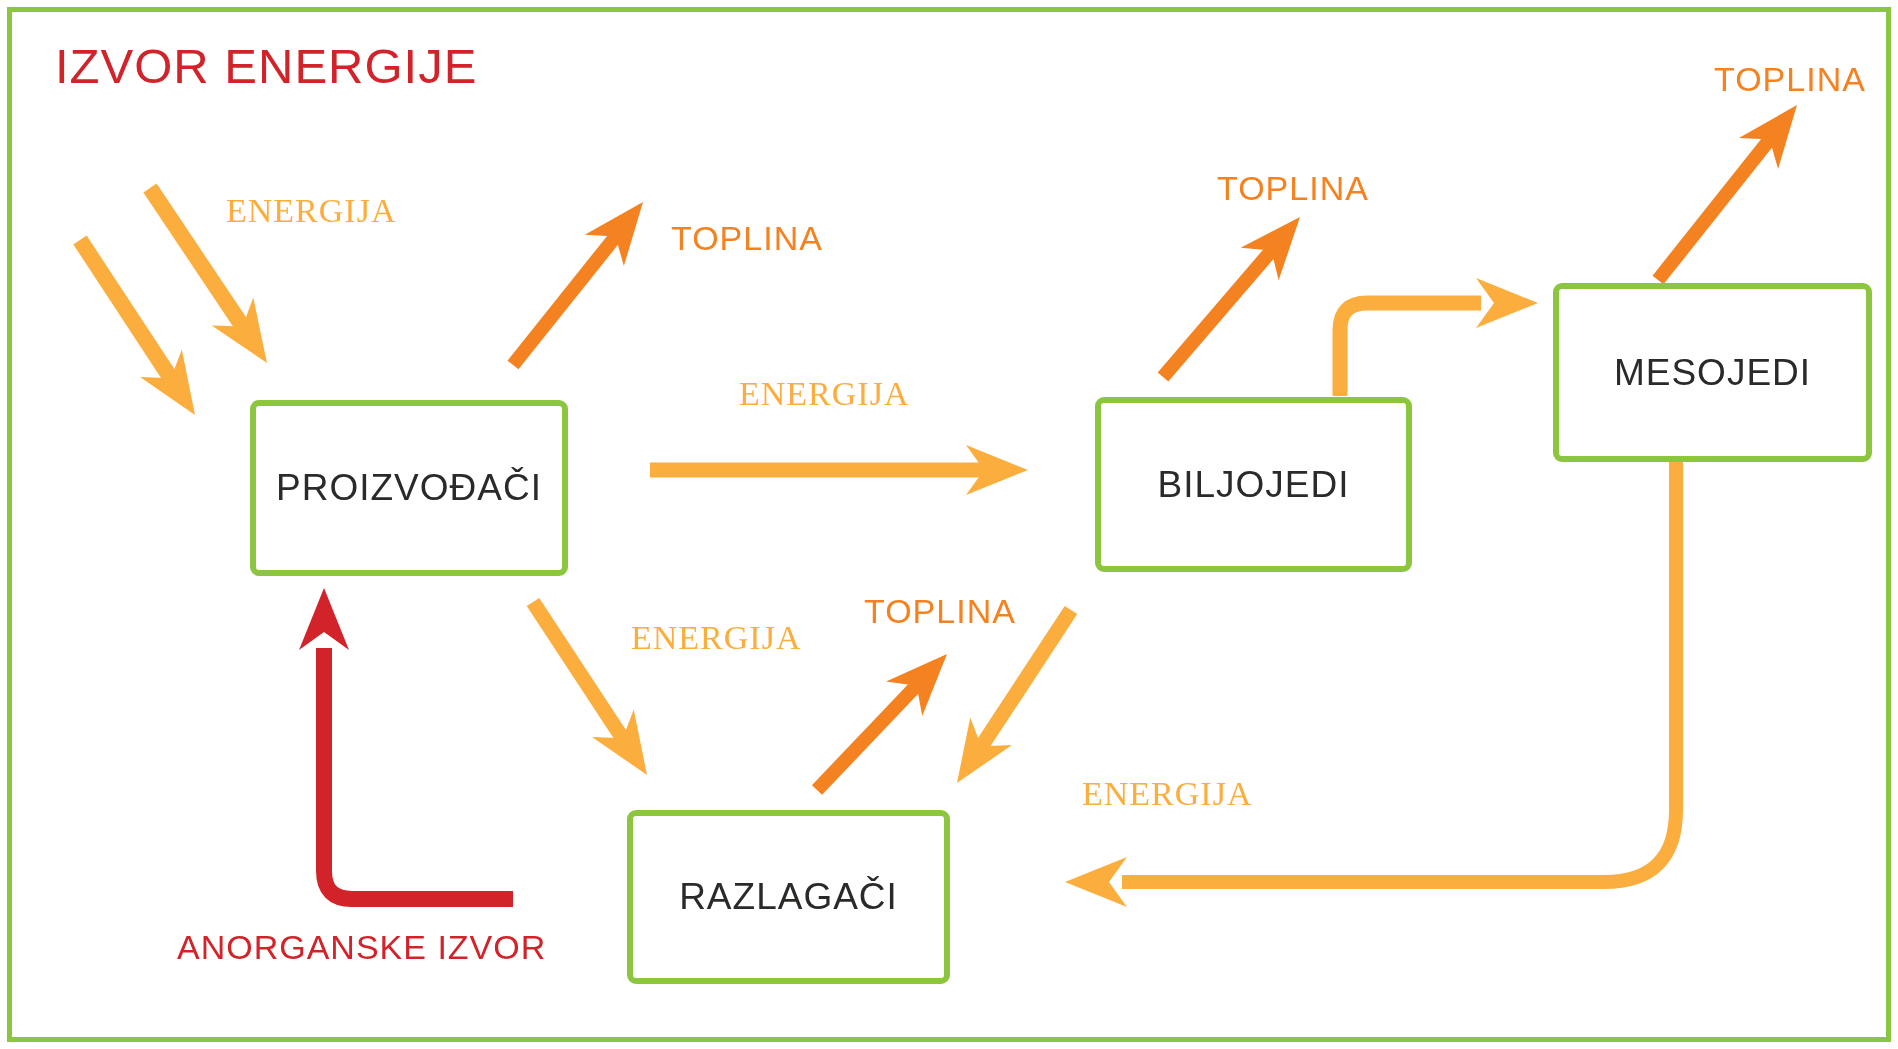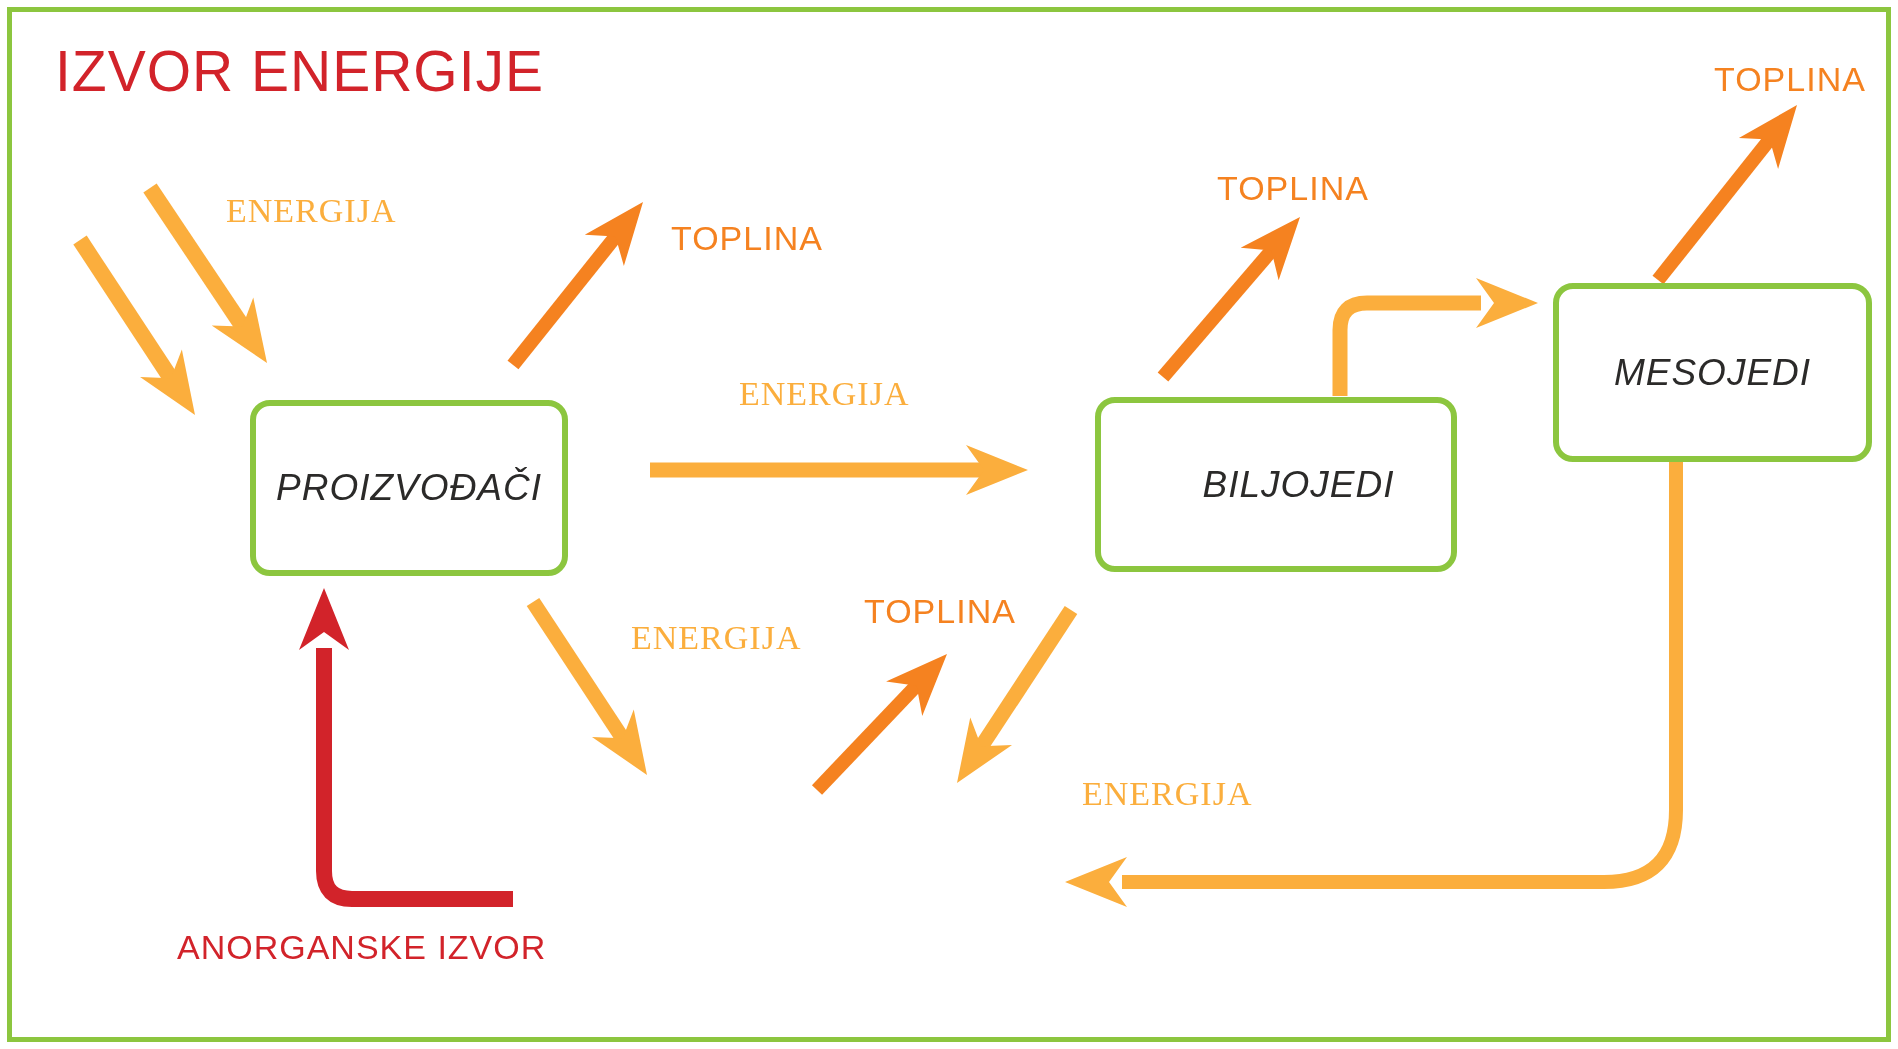--- a/index.html
+++ b/index.html
@@ -9,33 +9,33 @@
     background:#ffffff;
     overflow:hidden;
     font-family:"Liberation Sans","DejaVu Sans",sans-serif;
   }
   .frame{
     position:absolute;left:7px;top:7px;right:7px;bottom:7px;
     border:5px solid var(--green);
   }
   .title{
     position:absolute;left:55px;top:38px;
-    font-size:57px;font-weight:500;letter-spacing:1px;
+    font-size:49px;font-weight:500;letter-spacing:1px;
     color:var(--red);white-space:nowrap;
   }
   .node{
     position:absolute;
     border:6px solid var(--green);
-    border-radius:20px;
+    border-radius:9px;
     background:#ffffff;
     display:flex;align-items:center;justify-content:center;
-    color:var(--ink);font-size:37px;letter-spacing:1px;white-space:nowrap;font-style:italic;
+    color:var(--ink);font-size:37px;letter-spacing:1px;white-space:nowrap;
   }
   .node.proizvodaci{left:250px;top:400px;width:306px;height:164px;}
-  .node.biljojedi  {left:1095px;top:397px;width:305px;height:163px;padding-left:45px;}
+  .node.biljojedi  {left:1095px;top:397px;width:305px;height:163px;}
   .node.mesojedi   {left:1553px;top:283px;width:307px;height:167px;}
   .node.razlagaci  {left:627px;top:810px;width:311px;height:162px;}
   .lbl{
     position:absolute;font-size:34px;letter-spacing:1px;white-space:nowrap;
   }
   .lbl.yellow{color:var(--yellow);font-family:Liberation Serif, serif;}
   .lbl.orange{color:var(--orange);}
   .lbl.red{color:var(--red);}
   .arrows{position:absolute;left:0;top:0;width:1898px;height:1049px;}
   .shaft{fill:none;stroke-linecap:butt;stroke-linejoin:round;}
@@ -119,20 +119,23 @@
 
   <div class="node proizvodaci">
     <span>PROIZVOĐAČI</span>
   </div>
   <div class="node biljojedi">
     <span>BILJOJEDI</span>
   </div>
   <div class="node mesojedi">
     <span>MESOJEDI</span>
   </div>
+  <div class="node razlagaci">
+    <span>RAZLAGAČI</span>
+  </div>
 
   <div class="lbl yellow" style="left:226px;top:192px;">ENERGIJA</div>
   <div class="lbl orange" style="left:671px;top:219px;">TOPLINA</div>
   <div class="lbl yellow" style="left:739px;top:375px;">ENERGIJA</div>
   <div class="lbl orange" style="left:1217px;top:169px;">TOPLINA</div>
   <div class="lbl orange" style="left:1714px;top:60px;">TOPLINA</div>
   <div class="lbl yellow" style="left:631px;top:619px;">ENERGIJA</div>
   <div class="lbl orange" style="left:864px;top:592px;">TOPLINA</div>
   <div class="lbl yellow" style="left:1082px;top:775px;">ENERGIJA</div>
   <div class="lbl red" style="left:177px;top:928px;">ANORGANSKE IZVOR</div>

